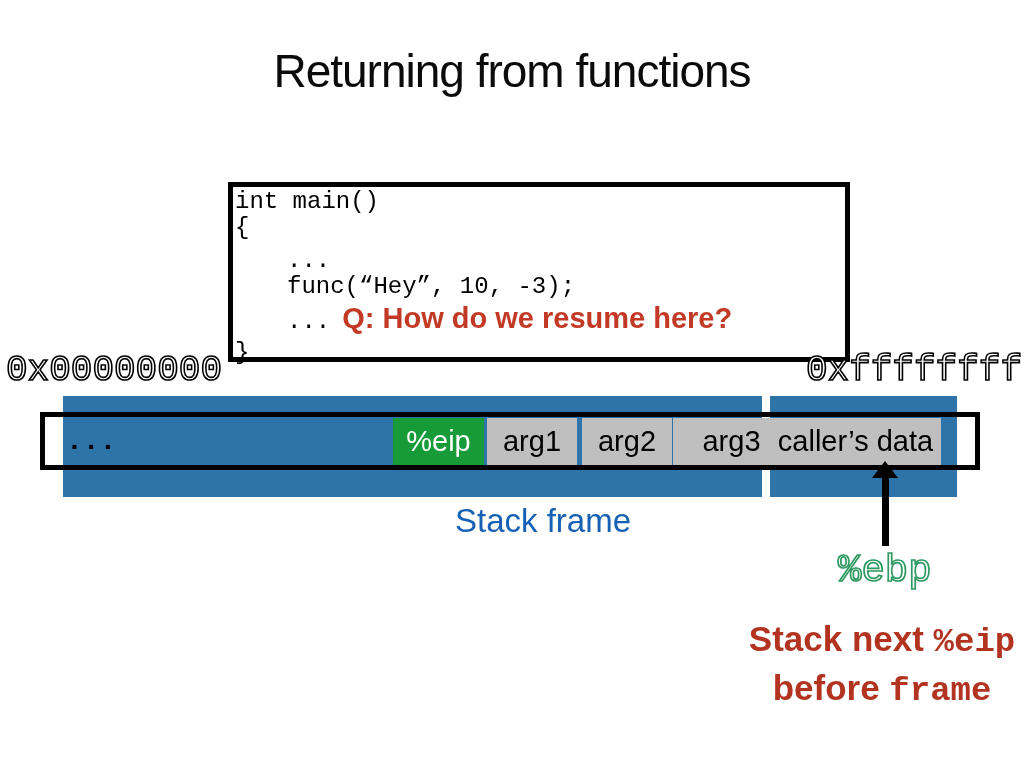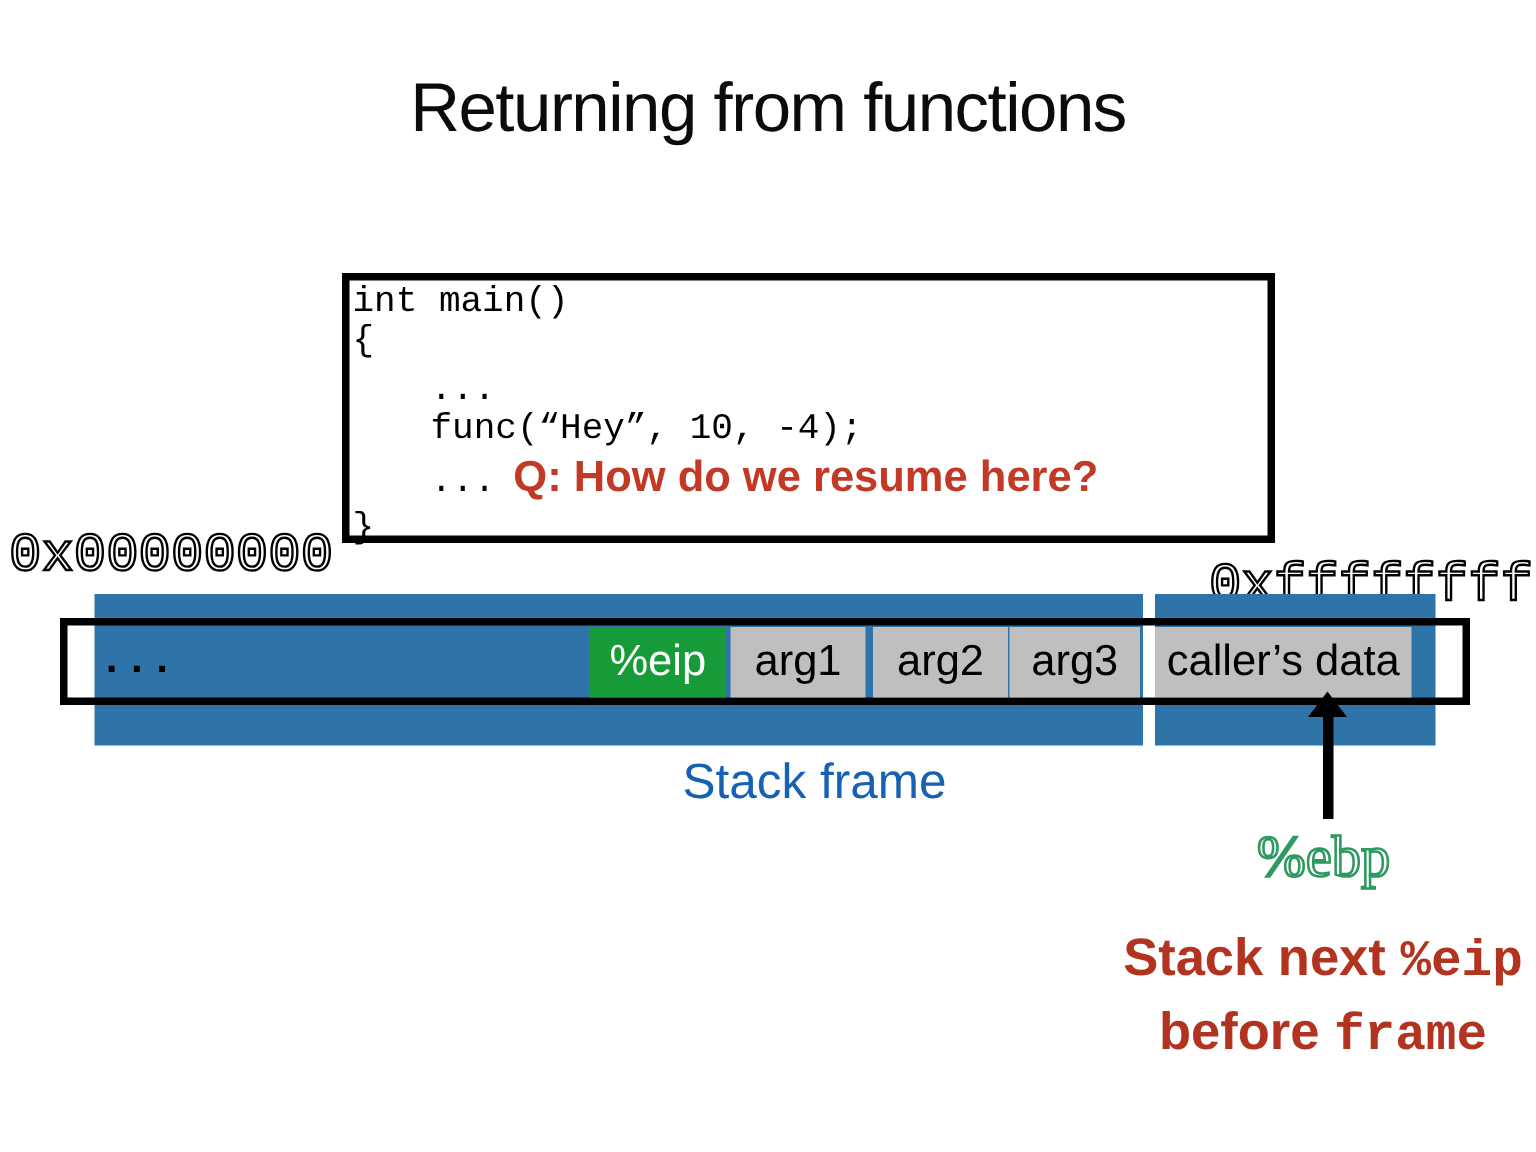--- a/index.html
+++ b/index.html
@@ -53,21 +53,21 @@
   .addr {
     position: absolute;
     top: 350px;
     font-family: "Liberation Mono", monospace;
     font-size: 36px;
     color: #ffffff;
     -webkit-text-stroke: 1.6px #000;
     white-space: nowrap;
   }
   .addr-low  { left: 6px; }
-  .addr-high { right: 2px; margin-top: 20px; }
+  .addr-high { right: 2px; }
   
   .bar {
     position: absolute;
     top: 396px; height: 101px;
     background: #2e74a8;
   }
   .bar-left  { left: 63px;  width: 699px; }
   .bar-right { left: 770px; width: 187px; }
   
   .row-box {
@@ -93,21 +93,21 @@
     left: 66px; width: 60px;
     font-family: "Liberation Mono", monospace;
     font-size: 28px;
     font-weight: 700;
     justify-content: flex-start;
     color: #000;
   }
   .cell-eip  { left: 393px; width: 91px;  background: #169b38; color: #fff; }
   .cell-arg1 { left: 487px; width: 90px;  background: #bfbfbf; }
   .cell-arg2 { left: 582px; width: 90px;  background: #bfbfbf; }
-  .cell-arg3 { left: 673px; width: 87px;  background: #bfbfbf; }
+  .cell-arg3 { left: 673px; width: 87px;  background: #bfbfbf; padding-left: 15px; }
   .cell-callers { left: 770px; width: 171px; background: #bfbfbf; }
   
   .stack-frame-label {
     position: absolute;
     left: 455px; top: 502px;
     font-size: 33px;
     font-weight: 400;
     color: #1761b4;
     white-space: nowrap;
   }
@@ -123,21 +123,21 @@
     left: 872px; top: 461px;
     width: 0; height: 0;
     border-left: 13px solid transparent;
     border-right: 13px solid transparent;
     border-bottom: 17px solid #000;
   }
   
   .ebp-label {
     position: absolute;
     left: 838px; top: 549px;
-    font-family: Liberation Serif, serif;
+    font-family: Liberation Mono, monospace;
     font-size: 39px;
     color: #ffffff;
     -webkit-text-stroke: 1.7px #2e9960;
     white-space: nowrap;
   }
   
   .push-note {
     position: absolute;
     left: 740px; top: 616px;
     width: 284px;
@@ -158,21 +158,21 @@
 <body>
 
 <div class="slide">
 
   <div class="title">Returning from functions</div>
 
   <div class="code-box">
     <div class="code-line">int main()</div>
     <div class="code-line">{</div>
     <div class="code-line indent gap-above">...</div>
-    <div class="code-line indent">func(“Hey”, 10, -4);</div>
+    <div class="code-line indent">func(“Hey”, 10, -3);</div>
     <div class="code-line indent q-line"><span>...</span><span class="q-text">Q: How do we resume here?</span></div>
     <div class="code-line">}</div>
   </div>
 
   <div class="addr addr-low">0x00000000</div>
   <div class="addr addr-high">0xffffffff</div>
 
   <div class="bar bar-left"></div>
   <div class="bar bar-right"></div>
 

